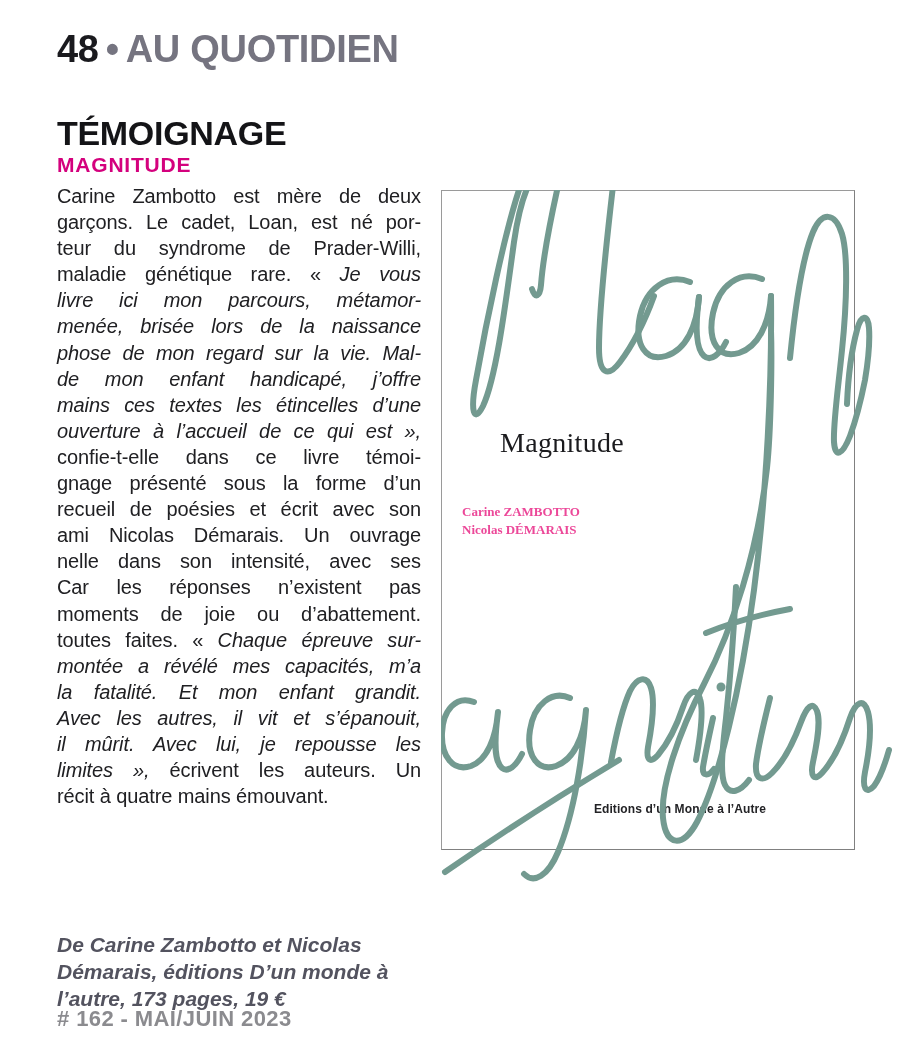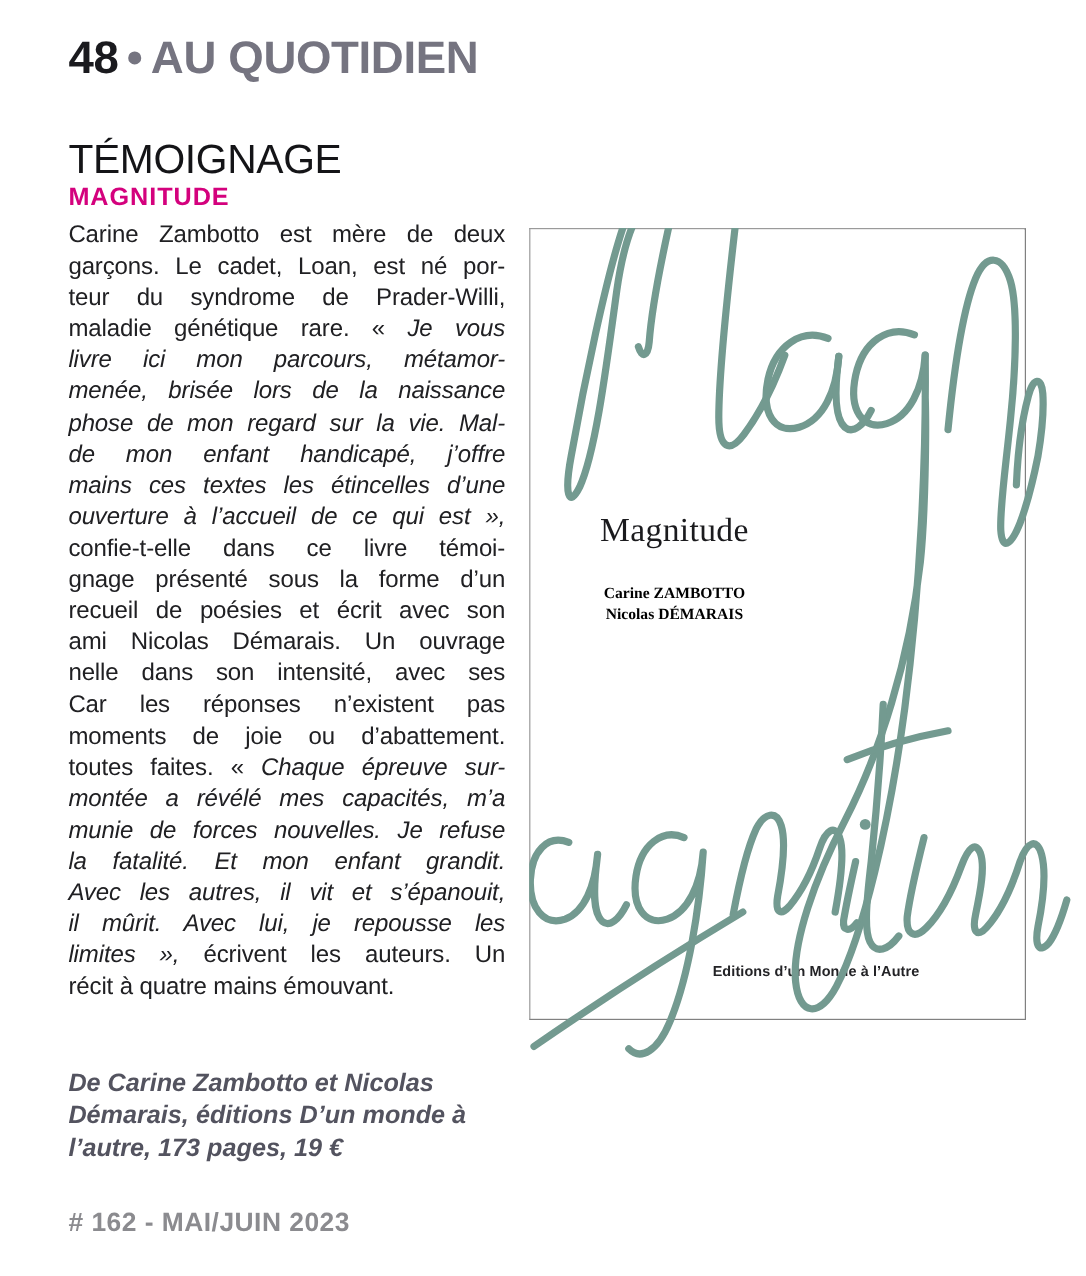--- a/index.html
+++ b/index.html
@@ -4,46 +4,46 @@
 <style>
   html,body{margin:0;padding:0;background:#fff;}
   .page{position:relative;width:905px;height:1063px;background:#ffffff;overflow:hidden;
         font-family:"Liberation Sans",sans-serif;color:#1d1d1f;}
 
   .header{position:absolute;left:57px;top:30px;font-size:38px;font-weight:800;
           letter-spacing:-0.3px;line-height:1;color:#1a1a1e;white-space:nowrap;}
   .header .dot{color:#757480;padding:0 7px;}
   .header .section{color:#757480;}
 
-  .rubric{position:absolute;left:57px;top:116px;font-size:34px;font-weight:400;
+  .rubric{position:absolute;left:57px;top:116px;font-size:34px;font-weight:700;
           letter-spacing:-0.3px;line-height:1;color:#141417;}
   .subtitle{position:absolute;left:57px;top:154px;font-size:21px;font-weight:800;
             letter-spacing:0.8px;line-height:1;color:#d4017d;}
 
   .body-text{position:absolute;left:57px;top:183px;width:364px;font-size:20px;
              line-height:26.1px;color:#202023;letter-spacing:-0.1px;}
   .bline{text-align:justify;text-align-last:justify;}
   .bline.last{text-align-last:left;}
   .it{font-style:italic;}
 
-  .credit{position:absolute;left:57px;top:889px;width:400px;font-size:21px;
+  .credit{position:absolute;left:57px;top:931px;width:400px;font-size:21px;
           font-style:italic;font-weight:600;line-height:27px;color:#53535f;}
 
   .footer{position:absolute;left:57px;top:1006px;font-size:22px;font-weight:700;
           letter-spacing:0.4px;color:#8b8b8f;}
 
   .cover{position:absolute;left:441px;top:190px;width:414px;height:660px;background:#fff;
          box-sizing:border-box;border:1px solid #9a9a9a;border-right-color:#808080;
          border-bottom-color:#808080;}
   .cover-title{position:absolute;left:20px;top:238px;width:200px;text-align:center;
                font-family:"Liberation Serif",serif;font-size:28px;color:#1b1b1e;
                letter-spacing:0.3px;line-height:1;}
-  .cover-authors{position:absolute;left:20px;top:294px;width:200px;text-align:center;
+  .cover-authors{position:absolute;left:20px;top:312px;width:200px;
                  font-family:"Liberation Serif",serif;font-size:13px;font-weight:700;
-                 line-height:18px;color:#000000;}
+                 line-height:18px;color:#ec4899;}
   .cover-publisher{position:absolute;left:140px;top:611px;width:196px;text-align:center;
                    font-size:12px;font-weight:700;letter-spacing:0.1px;color:#232326;}
 
   .cover-script{position:absolute;left:441px;top:190px;width:470px;height:692px;
                 pointer-events:none;}
   .cover-script path{fill:none;stroke:#739a90;stroke-width:6;stroke-linecap:round;}
 </style>
 </head>
 <body>
 
@@ -69,21 +69,20 @@
       <div class="bline"><span class="it">ouverture à l’accueil de ce qui est&nbsp;»,</span></div>
       <div class="bline"><span>confie-t-elle dans ce livre témoi-</span></div>
       <div class="bline"><span>gnage présenté sous la forme d’un</span></div>
       <div class="bline"><span>recueil de poésies et écrit avec son</span></div>
       <div class="bline"><span>ami Nicolas Démarais. Un ouvrage</span></div>
       <div class="bline"><span>nelle dans son intensité, avec ses</span></div>
       <div class="bline"><span>Car les réponses n’existent pas</span></div>
       <div class="bline"><span>moments de joie ou d’abattement.</span></div>
       <div class="bline"><span>toutes faites. «&nbsp;</span><span class="it">Chaque épreuve sur-</span></div>
       <div class="bline"><span class="it">montée a révélé mes capacités, m’a</span></div>
-      <div class="bline"><span class="it">munie de forces nouvelles. Je refuse</span></div>
       <div class="bline"><span class="it">la fatalité. Et mon enfant grandit.</span></div>
       <div class="bline"><span class="it">Avec les autres, il vit et s’épanouit,</span></div>
       <div class="bline"><span class="it">il mûrit. Avec lui, je repousse les</span></div>
       <div class="bline"><span class="it">limites&nbsp;», </span><span>écrivent les auteurs. Un</span></div>
       <div class="bline last"><span>récit à quatre mains émouvant.</span></div>
     </div>
 
   <div class="credit">
       <div>De Carine Zambotto et Nicolas</div>
       <div>Démarais, éditions D’un monde à</div>

